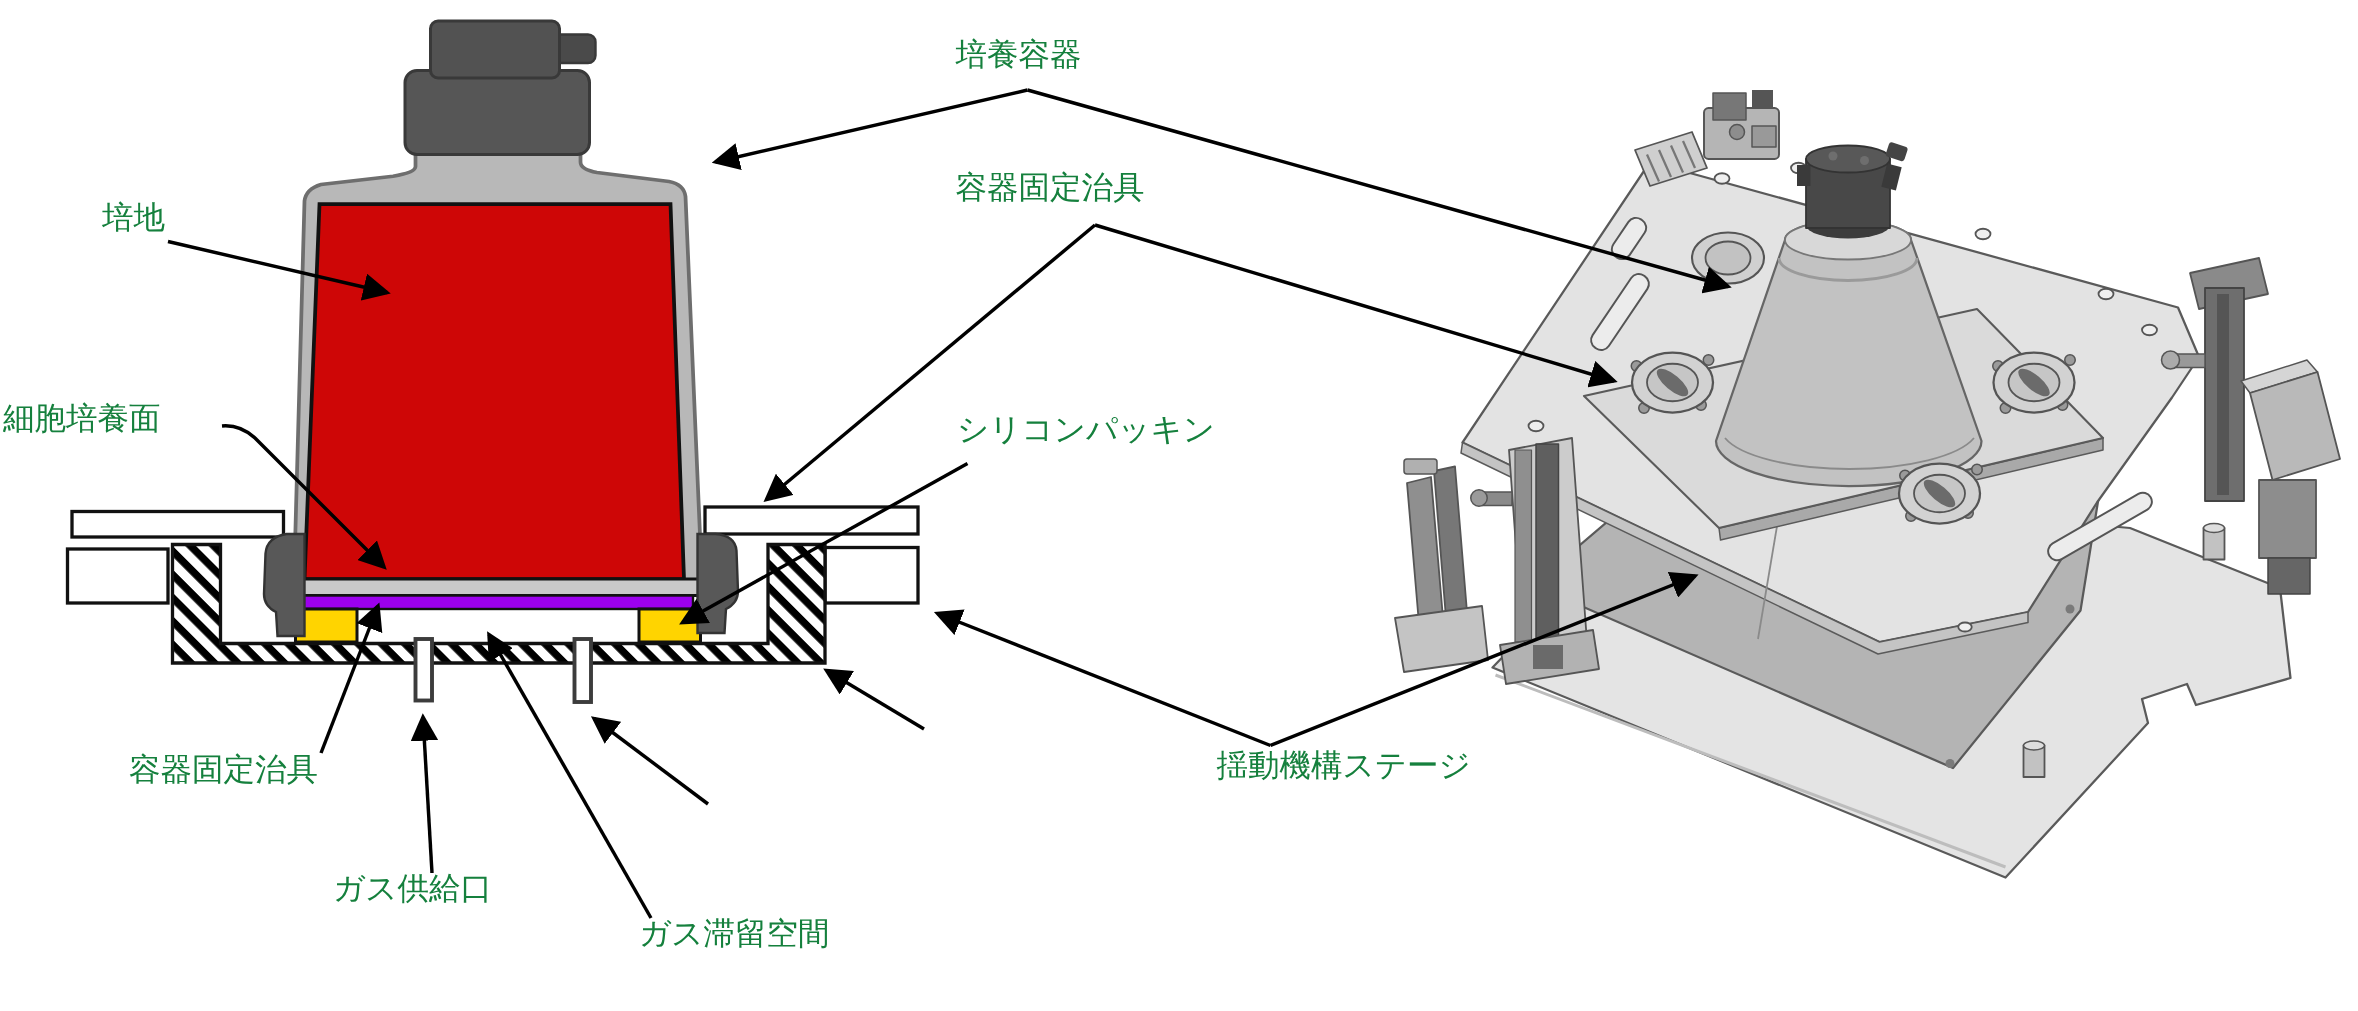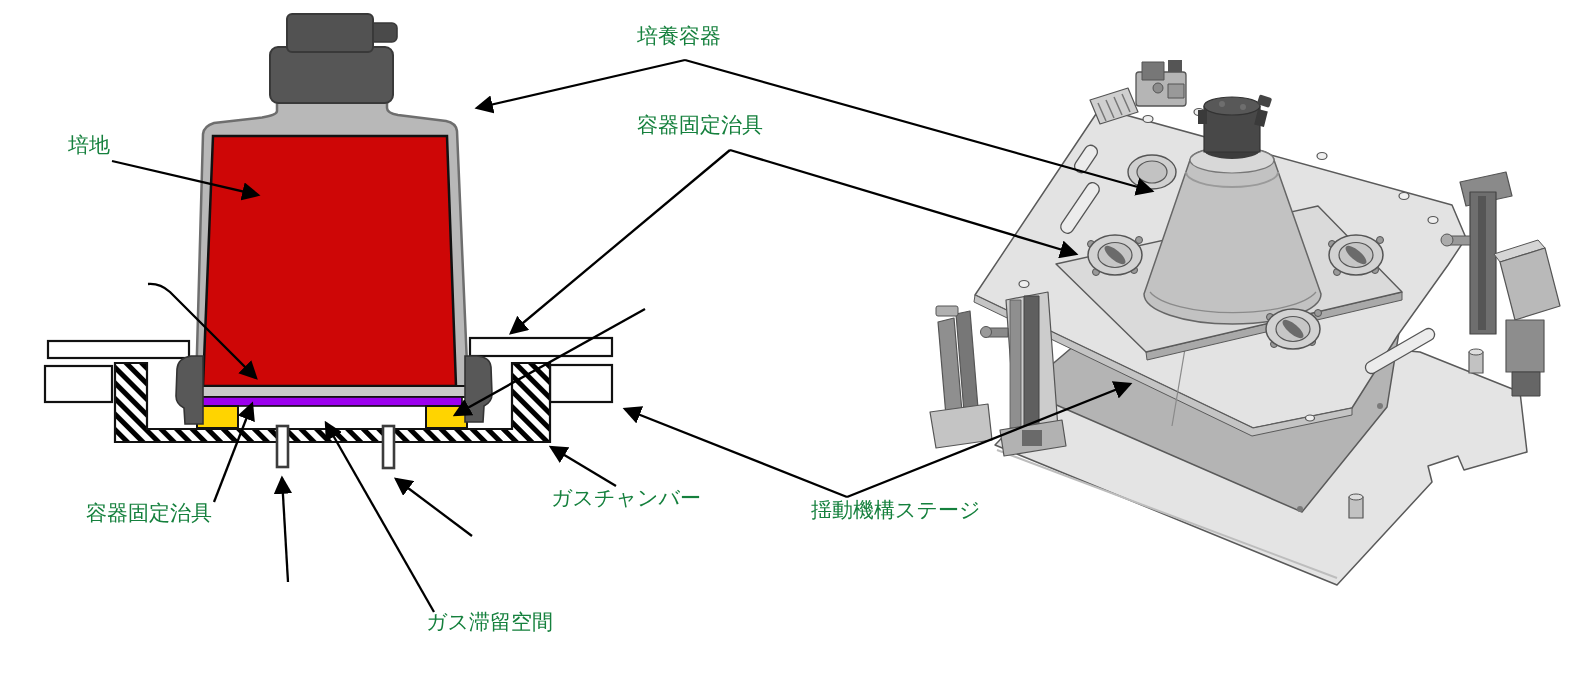--- a/index.html
+++ b/index.html
@@ -200,20 +200,22 @@
     <line x1="288" y1="582" x2="282" y2="478" marker-end="url(#ah)"></line>
     <line x1="472" y1="536" x2="396" y2="479" marker-end="url(#ah)"></line>
     <line x1="434" y1="612" x2="326" y2="423" marker-end="url(#ah)"></line>
     <line x1="616" y1="486" x2="551" y2="447" marker-end="url(#ah)"></line>
     <line x1="847" y1="497" x2="625" y2="409" marker-end="url(#ah)"></line>
     <line x1="847" y1="497" x2="1130" y2="384" marker-end="url(#ah)"></line>
   </g>
 </svg>
 
 <div class="lbl" style="left:68px;top:134px">培地</div>
+<div class="lbl" style="left:2px;top:268px">細胞培養面</div>
 <div class="lbl" style="left:637px;top:25px">培養容器</div>
 <div class="lbl" style="left:637px;top:114px">容器固定治具</div>
+<div class="lbl" style="left:638px;top:275px">シリコンパッキン</div>
 <div class="lbl" style="left:86px;top:502px">容器固定治具</div>
+<div class="lbl" style="left:222px;top:581px">ガス供給口</div>
 <div class="lbl" style="left:426px;top:611px">ガス滞留空間</div>
-<div class="lbl" style="left:551px;top:487px">ガスチャンバー</div>
 <div class="lbl" style="left:811px;top:499px">揺動機構ステージ</div>
 
 </div>
 
 </body></html>

